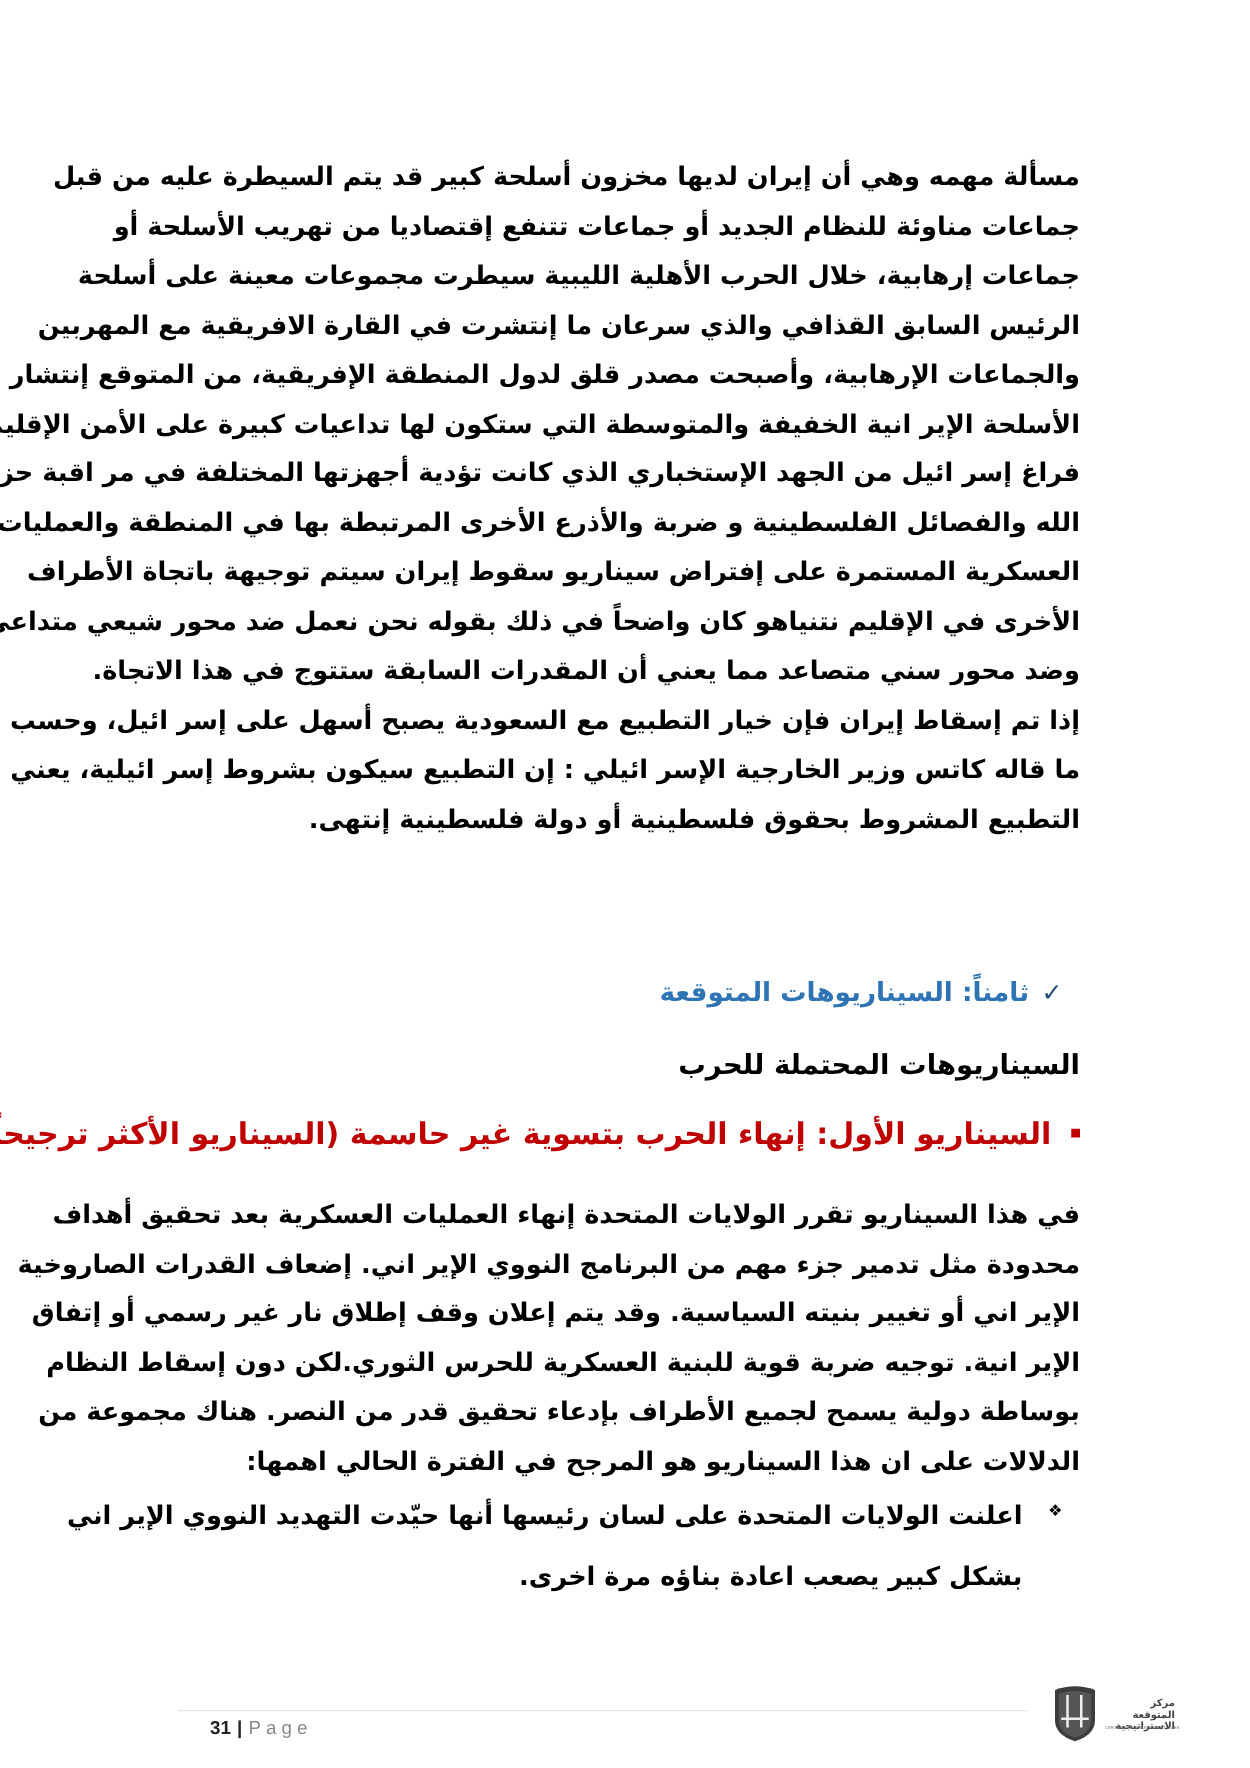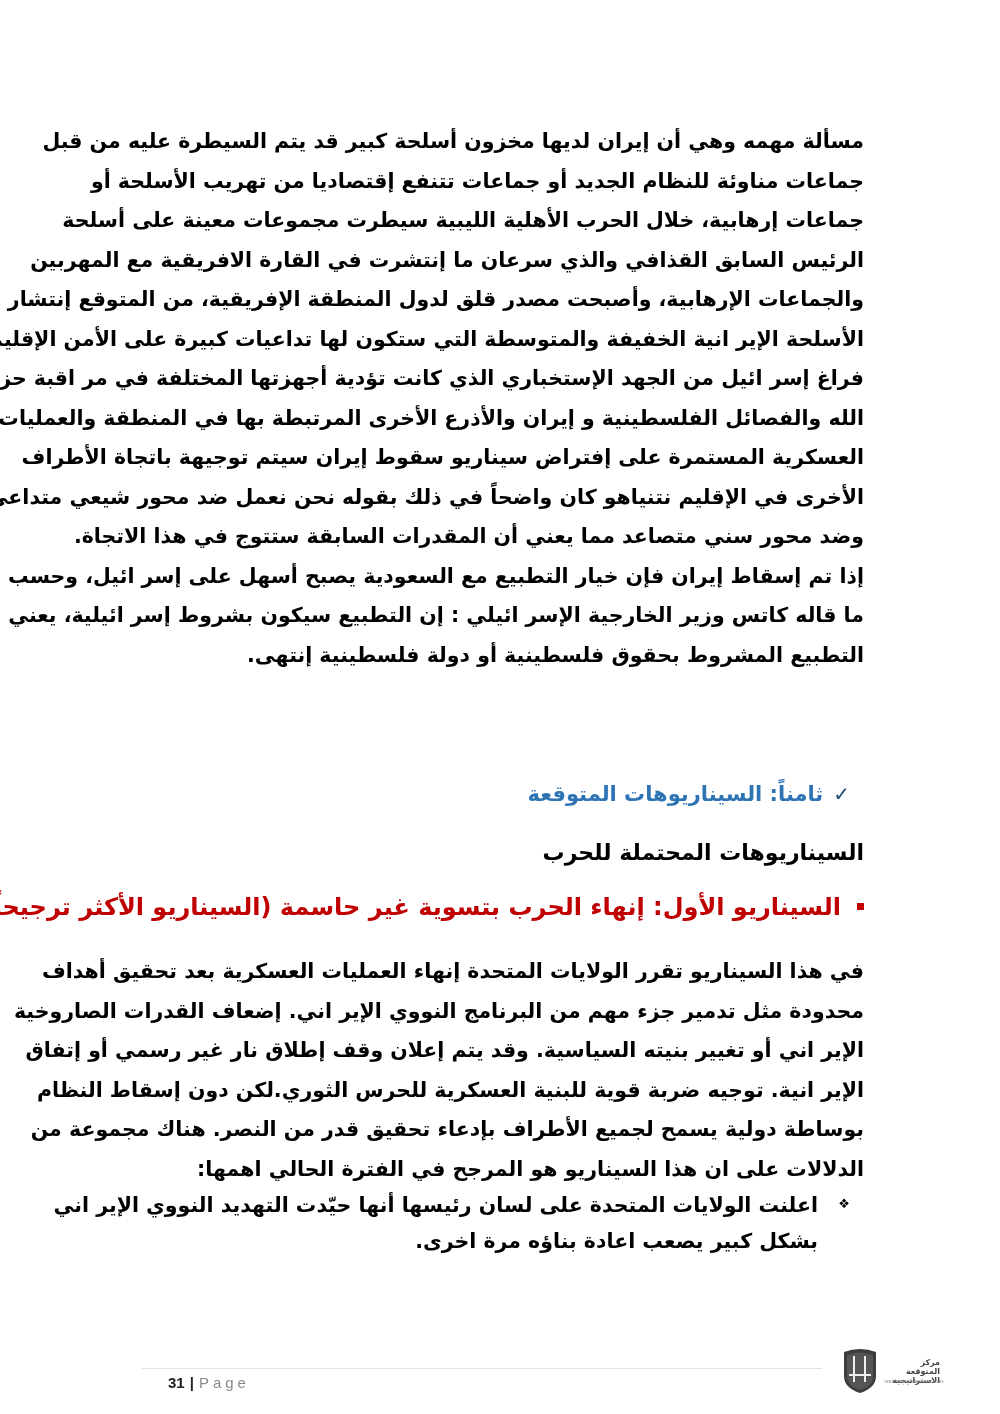--- a/index.html
+++ b/index.html
@@ -95,21 +95,21 @@
       width: 728px;
       direction: rtl;
     }
     .bullet-item {
       position: absolute;
       left: 136px;
       top: 1188px;
       width: 728px;
       direction: rtl;
       font-size: 20.5px;
-      line-height: 35px;
+      line-height: 48px;
       font-weight: bold;
     }
     .bullet-item .diamond {
       display: inline-block;
       width: 22px;
       margin-right: 14px;
       margin-left: 10px;
       font-size: 13px;
       vertical-align: middle;
       position: relative;
@@ -189,21 +189,21 @@
     <p class="para">
       <span class="line">مسألة مهمه وهي أن إيران لديها مخزون أسلحة كبير قد يتم السيطرة عليه من قبل</span>
       <span class="line">جماعات مناوئة للنظام الجديد أو جماعات تتنفع إقتصاديا من تهريب الأسلحة أو</span>
       <span class="line">جماعات إرهابية، خلال الحرب الأهلية الليبية سيطرت مجموعات معينة على أسلحة</span>
       <span class="line">الرئيس السابق القذافي والذي سرعان ما إنتشرت في القارة الافريقية مع المهربين</span>
       <span class="line">والجماعات الإرهابية، وأصبحت مصدر قلق لدول المنطقة الإفريقية، من المتوقع إنتشار</span>
       <span class="line">الأسلحة الإير انية الخفيفة والمتوسطة التي ستكون لها تداعيات كبيرة على الأمن الإقليمي</span>
     </p>
     <p class="para">
       <span class="line">فراغ إسر ائيل من الجهد الإستخباري الذي كانت تؤدية أجهزتها المختلفة في مر اقبة حزب</span>
-      <span class="line">الله والفصائل الفلسطينية و إيران والأذرع الأخرى المرتبطة بها في المنطقة والعمليات</span>
+      <span class="line">الله والفصائل الفلسطينية و ضربة والأذرع الأخرى المرتبطة بها في المنطقة والعمليات</span>
       <span class="line">العسكرية المستمرة على إفتراض سيناريو سقوط إيران سيتم توجيهة باتجاة الأطراف</span>
       <span class="line">الأخرى في الإقليم نتنياهو كان واضحاً في ذلك بقوله نحن نعمل ضد محور شيعي متداعي</span>
       <span class="line last">وضد محور سني متصاعد مما يعني أن المقدرات السابقة ستتوج في هذا الاتجاة.</span>
     </p>
     <p class="para">
       <span class="line">إذا تم إسقاط إيران فإن خيار التطبيع مع السعودية يصبح أسهل على إسر ائيل، وحسب</span>
       <span class="line">ما قاله كاتس وزير الخارجية الإسر ائيلي : إن التطبيع سيكون بشروط إسر ائيلية، يعني</span>
       <span class="line last">التطبيع المشروط بحقوق فلسطينية أو دولة فلسطينية إنتهى.</span>
     </p>
   </div>

